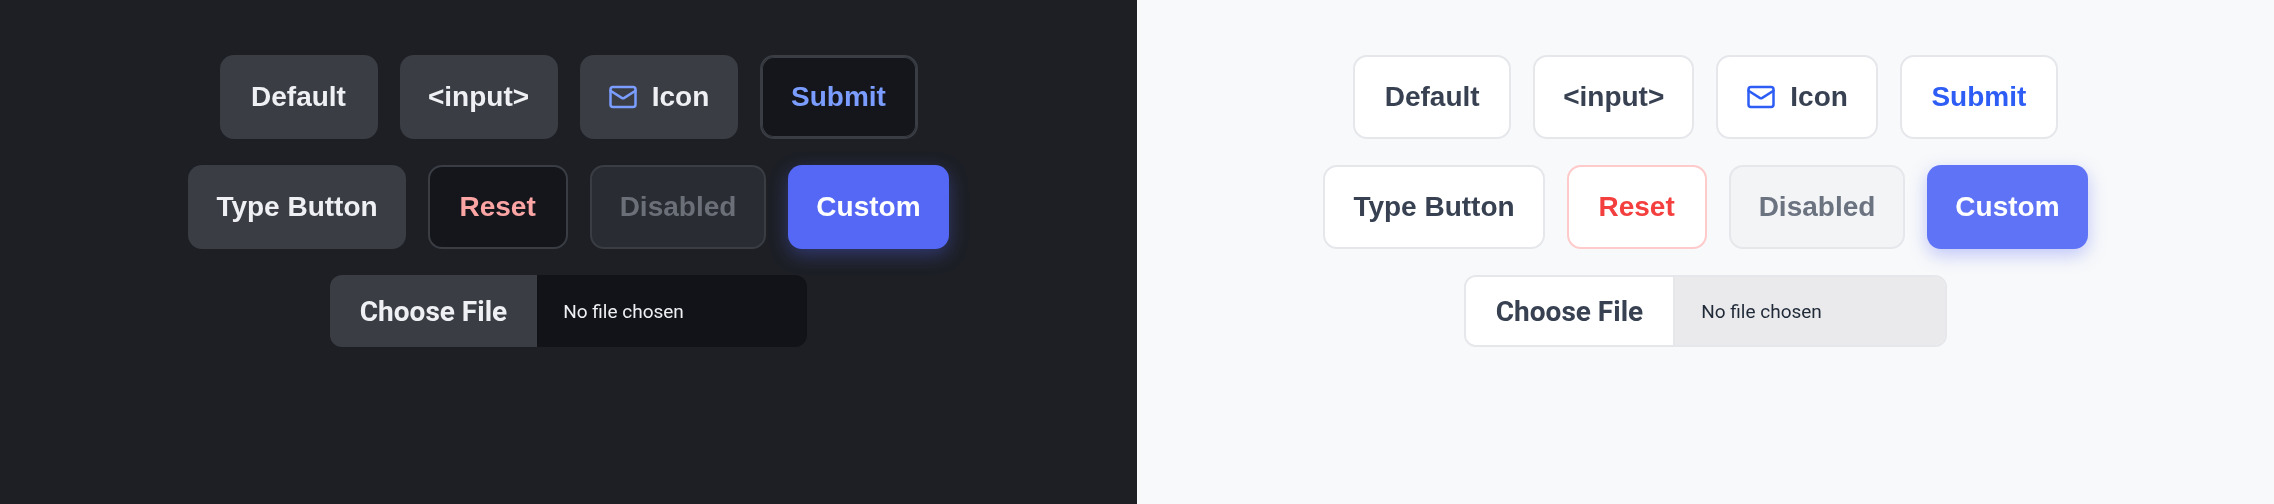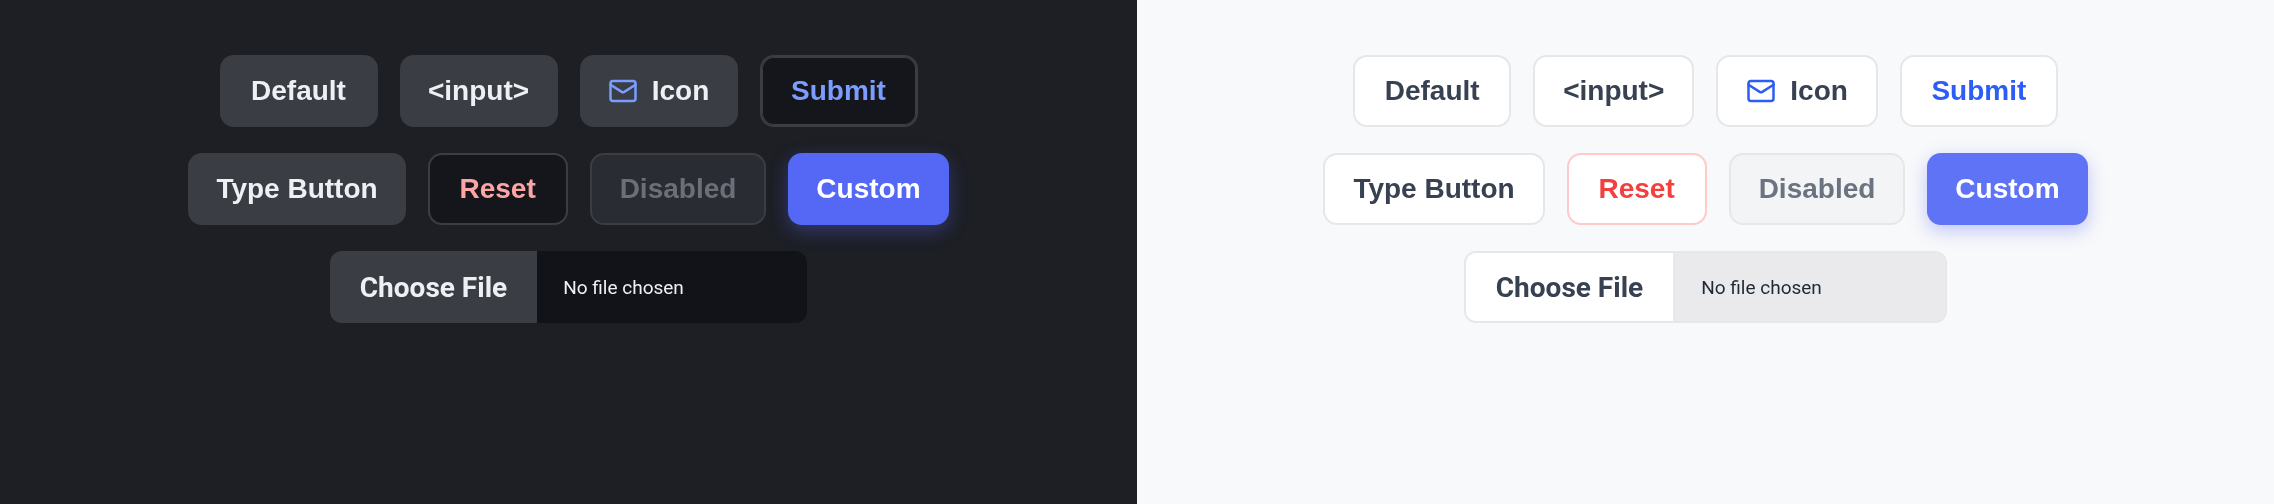--- a/index.html
+++ b/index.html
@@ -27,21 +27,21 @@
       align-items: center;
       justify-content: center;
     }
 
     .btn {
       display: inline-flex;
       align-items: center;
       justify-content: center;
       gap: 14px;
       padding: 0 28px;
-      height: 72px;
+      height: 84px;
       min-width: 158px;
       border-radius: 14px;
       font-size: 28px;
       font-weight: 700;
       cursor: pointer;
       border: none;
       white-space: nowrap;
     }
 
     

